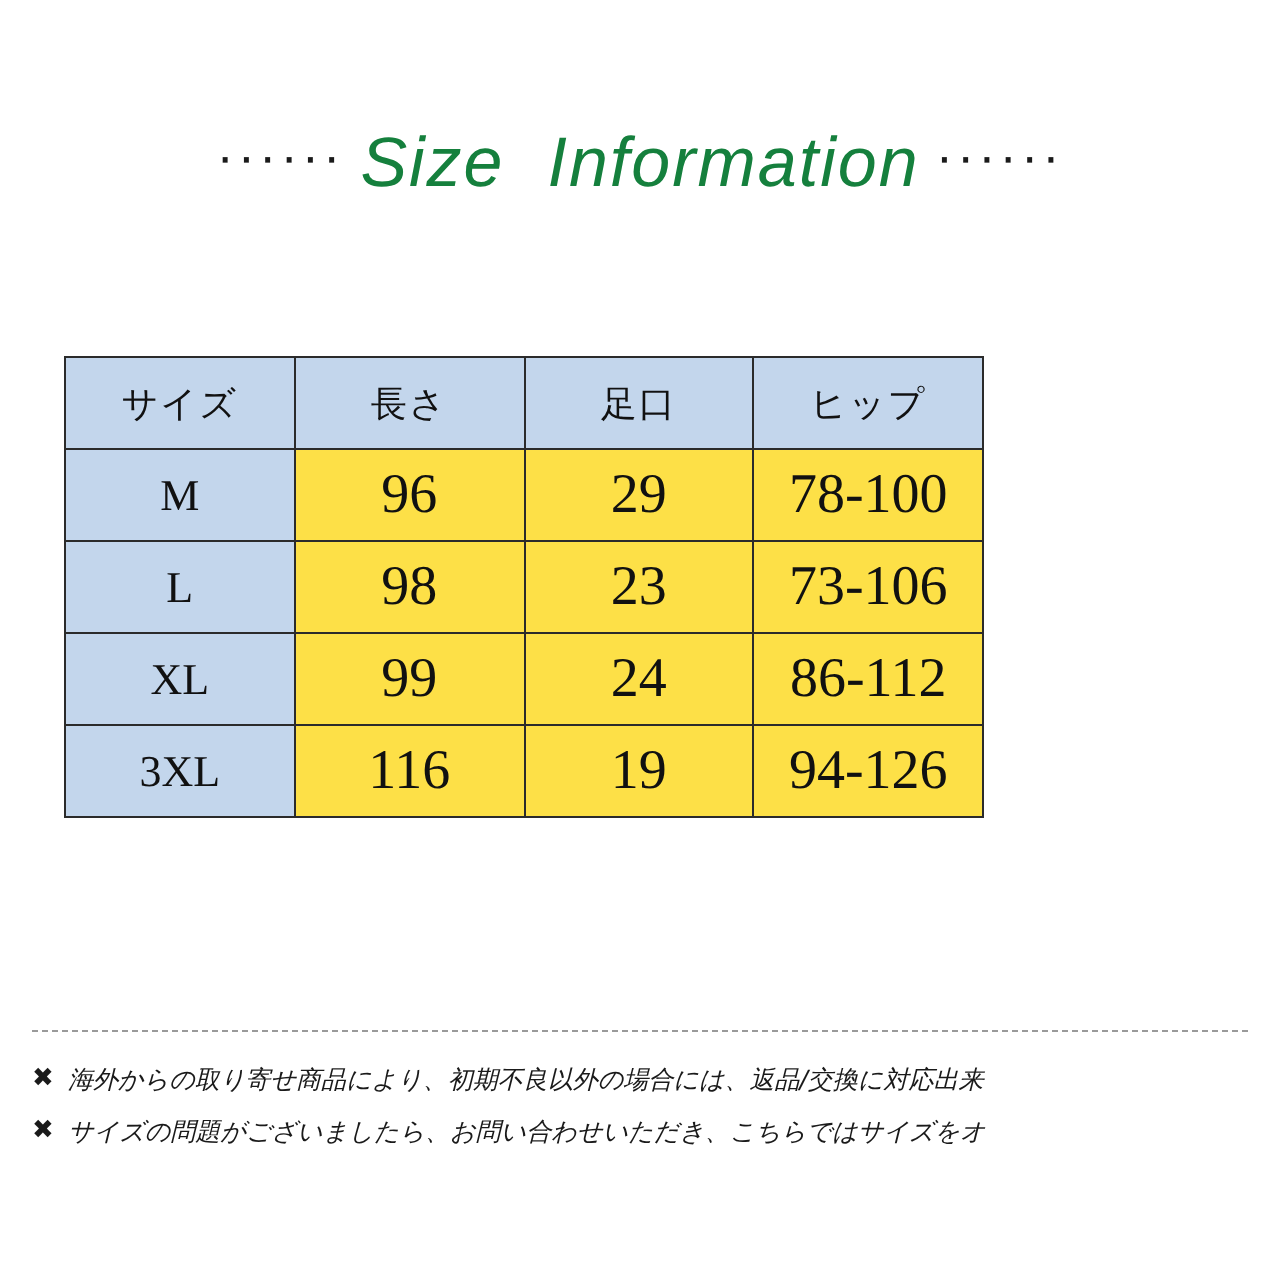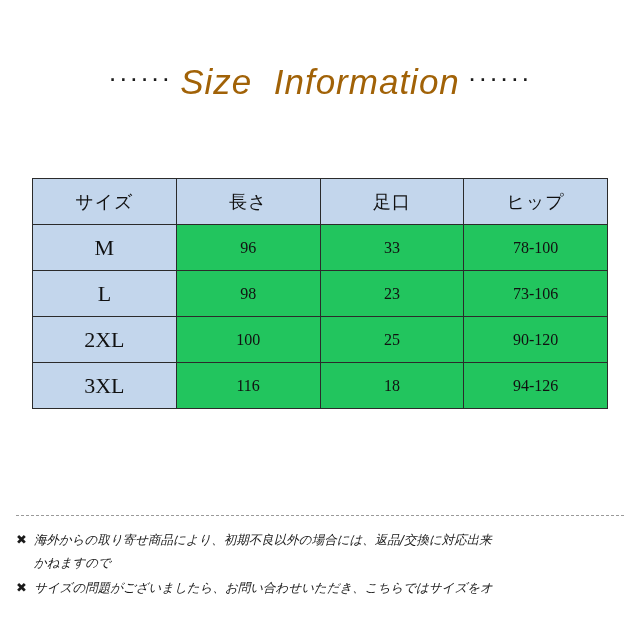--- a/index.html
+++ b/index.html
@@ -38,35 +38,35 @@
     color: #1a1a1a;
     line-height: 1;
     transform: translateY(-4px);
     font-family: "Liberation Sans", sans-serif;
   }
   .title-text {
     font-family: "Liberation Sans", sans-serif;
     font-style: italic;
     font-size: 35px;
     font-weight: normal;
-    color: #a16207;
+    color: #15803d;
     letter-spacing: 1px;
     white-space: pre;
   }
 
   
   .table-wrap {
     position: absolute;
     top: 178px;
     left: 32px;
     width: 576px;
   }
   table.size-table {
     border-collapse: collapse;
-    width: 576px;
+    width: 460px;
     table-layout: fixed;
   }
   table.size-table td, table.size-table th {
     border: 1px solid #2b2b2b;
     height: 45px;
     text-align: center;
     vertical-align: middle;
     font-size: 21px;
     font-family: "Liberation Serif", serif;
     color: #111111;
@@ -80,22 +80,22 @@
   }
   table.size-table thead th.hdr-jp {
     font-family: "DejaVu Sans", sans-serif;
     font-size: 18px;
   }
   table.size-table tbody td.size-cell {
     background: #c3d6ec;
     font-size: 22px;
   }
   table.size-table tbody td {
-    background: #22c55e;
-    font-size: 16px;
+    background: #fde047;
+    font-size: 28px;
   }
 
   
   .notes {
     position: absolute;
     top: 515px;
     left: 16px;
     width: 608px;
   }
   .notes-divider {
@@ -145,53 +145,52 @@
           <th class="hdr-jp">サイズ</th>
           <th class="hdr-jp">長さ</th>
           <th class="hdr-jp">足口</th>
           <th class="hdr-jp">ヒップ</th>
         </tr>
       </thead>
       <tbody>
         <tr>
           <td class="size-cell">M</td>
           <td>96</td>
-          <td>33</td>
+          <td>29</td>
           <td>78-100</td>
         </tr>
         <tr>
           <td class="size-cell">L</td>
           <td>98</td>
           <td>23</td>
           <td>73-106</td>
         </tr>
         <tr>
-          <td class="size-cell">2XL</td>
-          <td>100</td>
-          <td>25</td>
-          <td>90-120</td>
+          <td class="size-cell">XL</td>
+          <td>99</td>
+          <td>24</td>
+          <td>86-112</td>
         </tr>
         <tr>
           <td class="size-cell">3XL</td>
           <td>116</td>
-          <td>18</td>
+          <td>19</td>
           <td>94-126</td>
         </tr>
       </tbody>
     </table>
   </div>
 
   <div class="notes">
     <div class="notes-divider"></div>
 
     <div class="note-line">
       <span class="note-mark">✖</span>
       <span class="note-body">
         <span>海外からの取り寄せ商品により、初期不良以外の場合には、返品/交換に対応出来</span>
-        <span class="l2">かねますので</span>
       </span>
     </div>
 
     <div class="note-line">
       <span class="note-mark">✖</span>
       <span class="note-body">
         <span>サイズの問題がございましたら、お問い合わせいただき、こちらではサイズをオ</span>
       </span>
     </div>
   </div>

